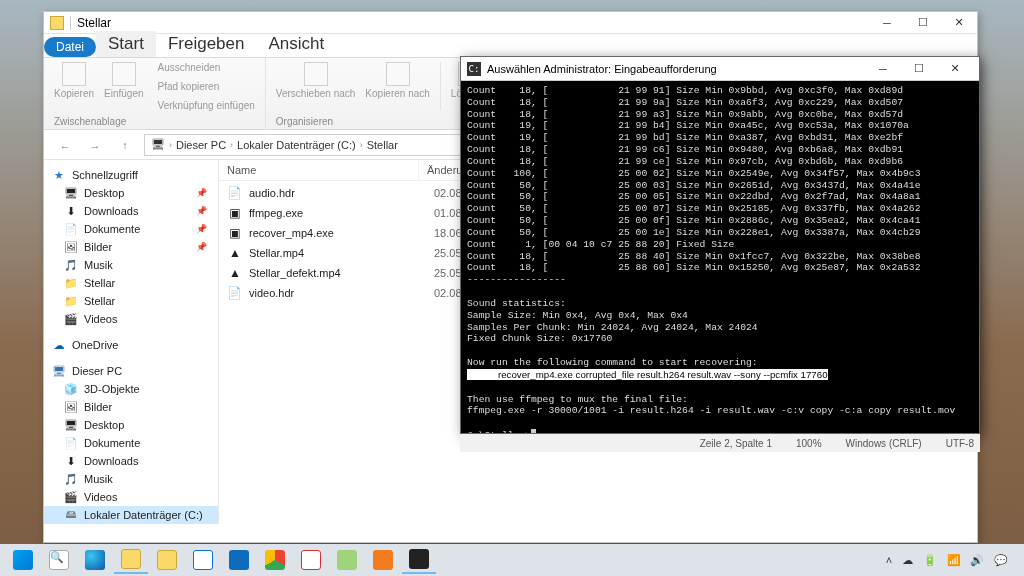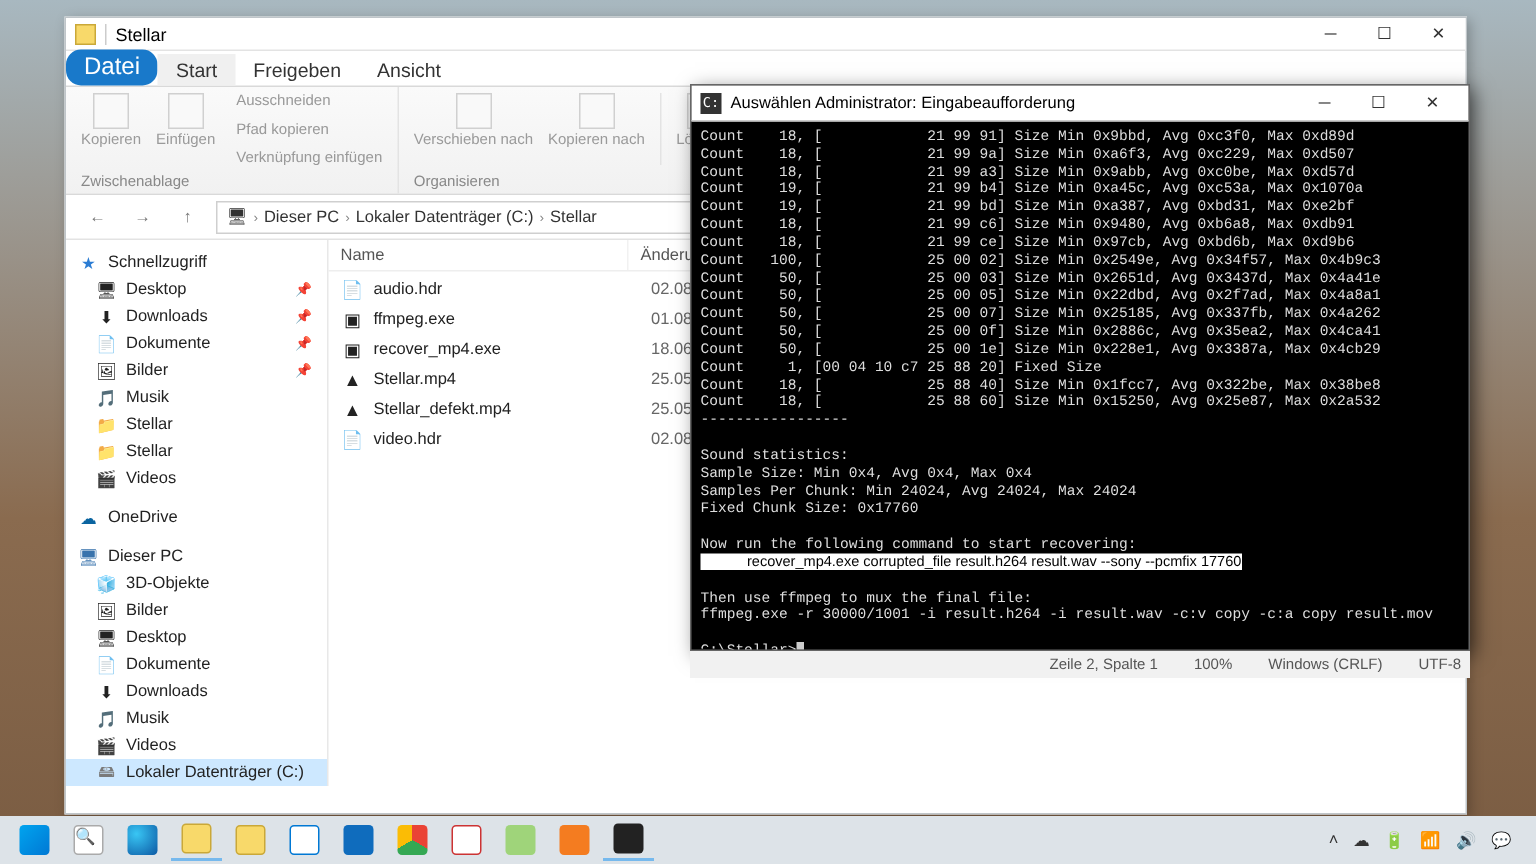--- a/index.html
+++ b/index.html
@@ -20,22 +20,22 @@
   height: 22px; background: #fff; display: flex; align-items: center; gap: 6px;
   padding-left: 6px; border-bottom: 1px solid #e3e3e3;
 }
 .titlebar .ticon { width: 14px; height: 14px; background:#f8d96a; border:1px solid #caa838; }
 .titlebar .sep { width:1px; height:14px; background:#ccc; }
 .titlebar .title { font-size: 12px; color:#000; }
 .winbtns { margin-left: auto; display:flex; }
 .winbtns div { width: 36px; height: 22px; display:flex; align-items:center; justify-content:center; color:#333; }
 
 .ribbon-tabs { height: 24px; display:flex; align-items:flex-end; padding-left:0; border-bottom:1px solid #d9d9d9; }
-.tab-file { background:#1979ca; color:#fff; padding:3px 12px; font-size:16px;border-radius:10px; }
-.tab { padding:3px 12px; font-size:13px; color:#333; }
+.tab-file { background:#1979ca; color:#fff; padding:3px 12px; font-size:12px;border-radius:10px; }
+.tab { padding:3px 12px; font-size:17px; color:#333; }
 .tab.active { background:#f0f0f0; }
 
 .ribbon {
   height: 72px; background: linear-gradient(#fafafa,#f1f1f1); border-bottom:1px solid #d9d9d9;
   display:flex; color:#999;
 }
 .rgroup { border-right:1px solid #e3e3e3; padding:4px 10px 2px; display:flex; flex-direction:column; justify-content:space-between; }
 .rgroup .ricons { display:flex; gap:10px; align-items:flex-start; }
 .rbtn { display:flex; flex-direction:column; align-items:center; gap:2px; font-size:10px; color:#9a9a9a; }
 .rbtn .ic { width:24px; height:24px; border:1px solid #d0d0d0; background:#f9f9f9; }

